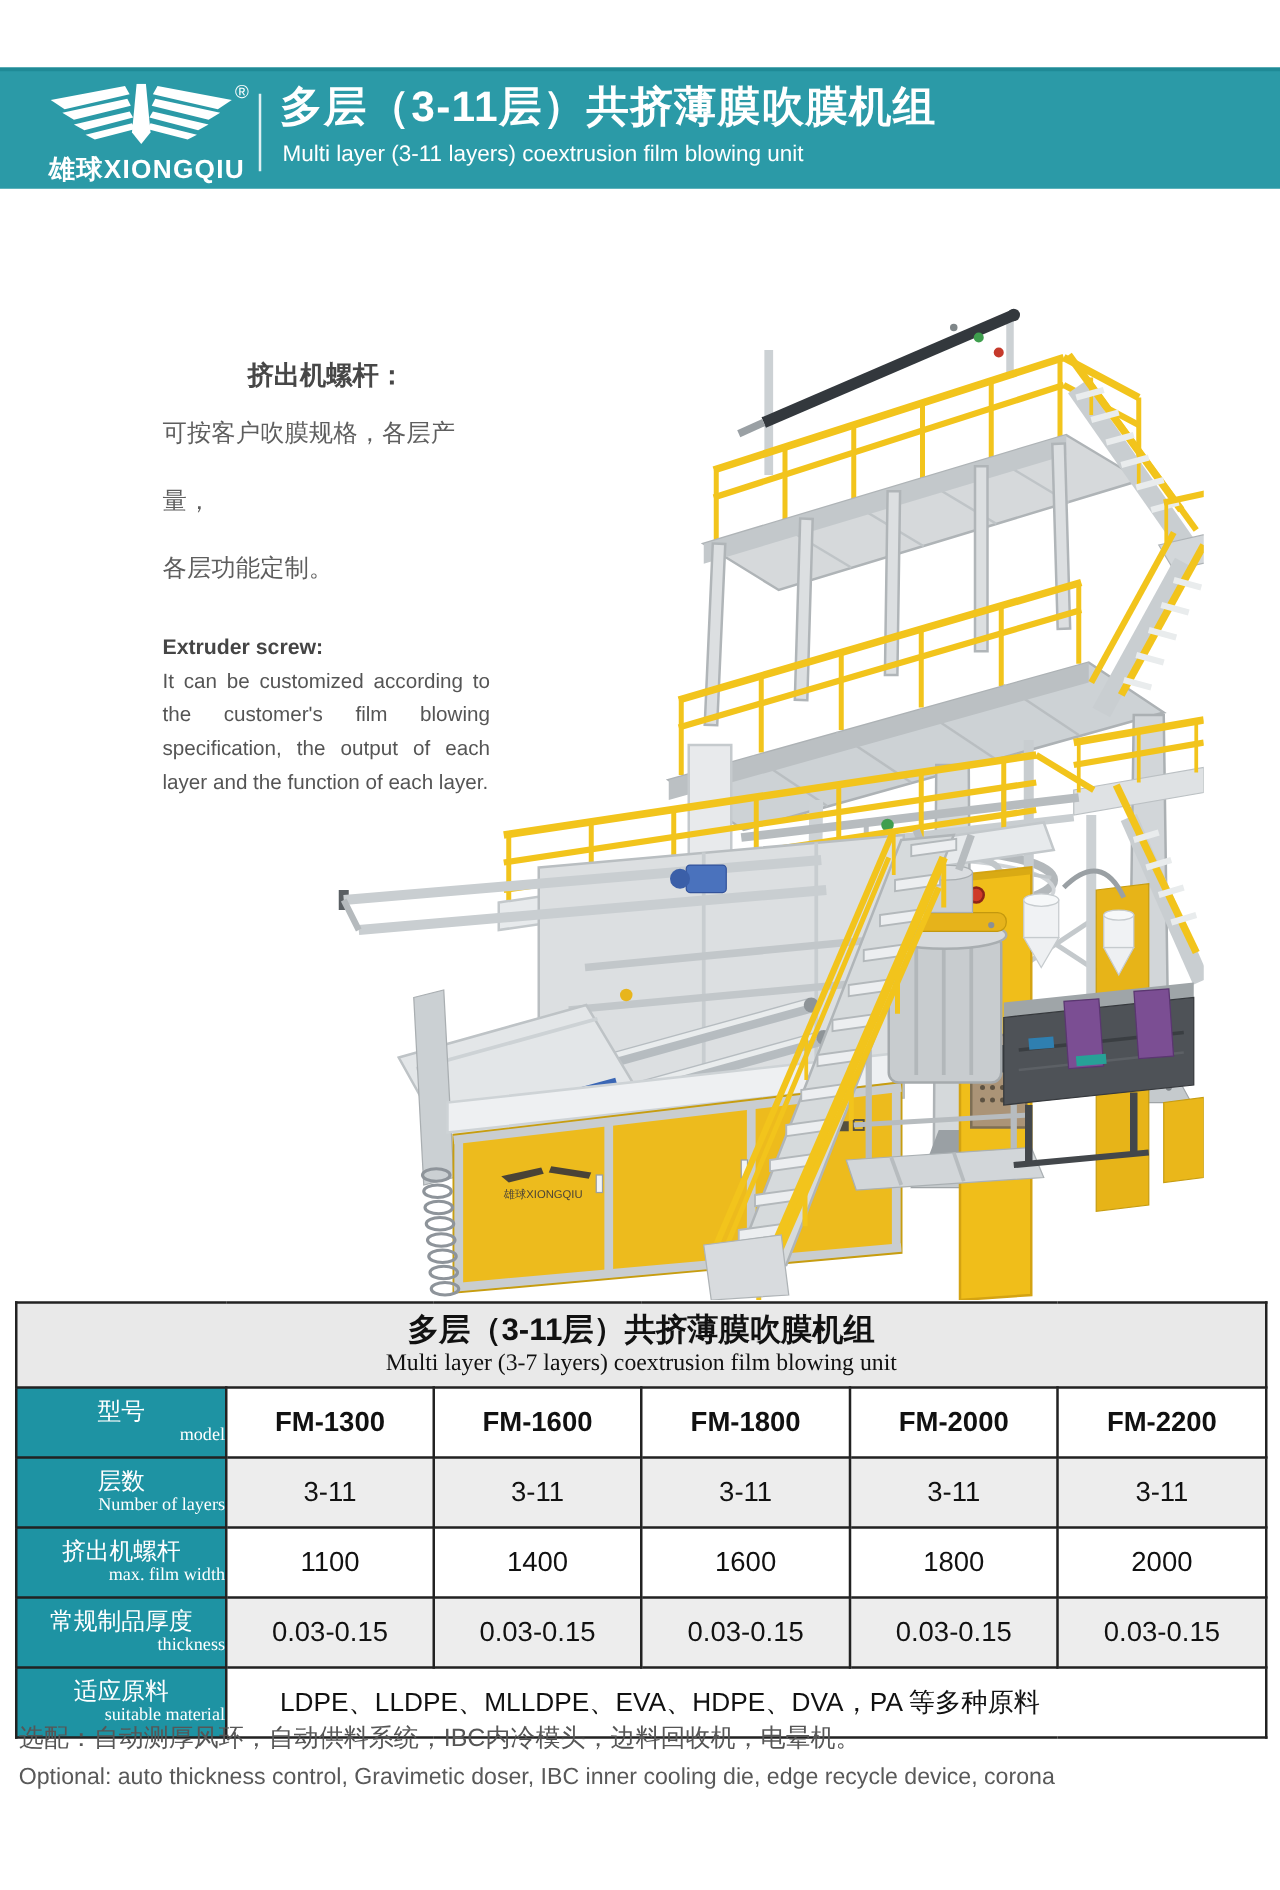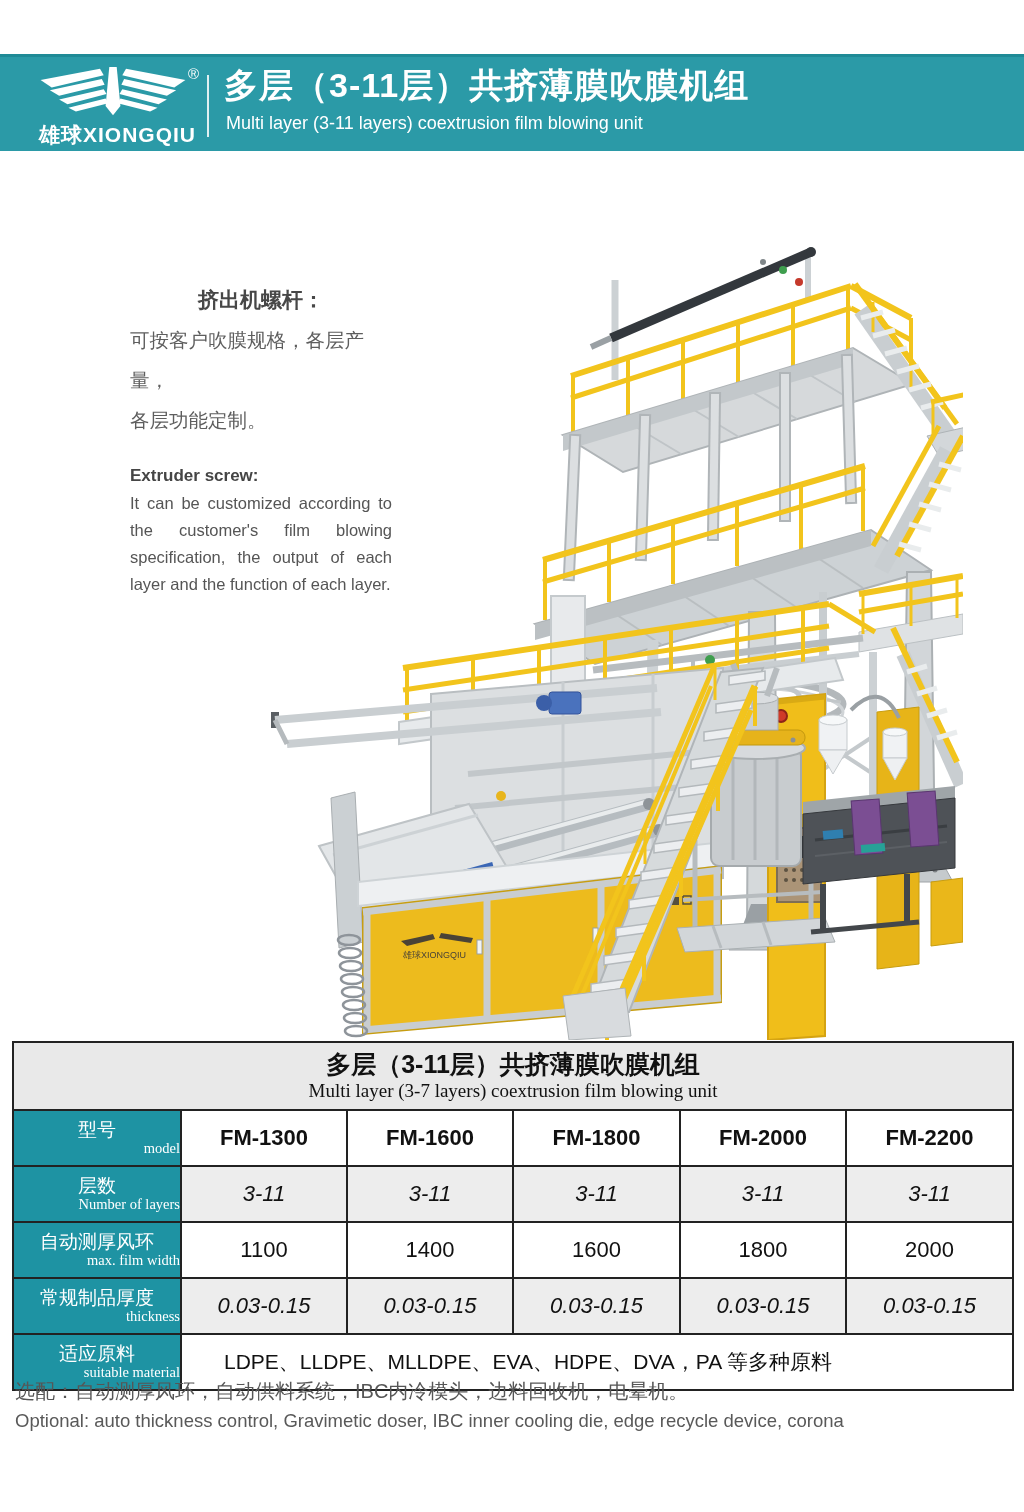--- a/index.html
+++ b/index.html
@@ -11,38 +11,38 @@
   #brand .wings{position:absolute;left:8px;top:2px;}
   #brand .rmark{position:absolute;left:158px;top:0;font-size:15px;color:#fff;}
   #brand .bname{position:absolute;left:0;top:56px;width:175px;text-align:center;font-weight:bold;
                 font-size:21px;letter-spacing:1px;white-space:nowrap;}
   #header-divider{position:absolute;left:207px;top:18px;width:2px;height:62px;background:rgba(255,255,255,.85);}
   #title-cn{position:absolute;left:224px;top:6px;font-size:34px;font-weight:bold;color:#fff;letter-spacing:1px;white-space:nowrap;}
   #title-en{position:absolute;left:226px;top:56px;font-size:18px;color:#fff;white-space:nowrap;}
   
   #intro{position:absolute;left:130px;top:286px;width:262px;color:#4c4c4c;}
   .cn-h{font-size:21px;font-weight:bold;color:#474747;text-align:center;}
-  .cn-line{font-size:19.5px;color:#5e5e5e;line-height:40px;}
+  .cn-line{font-size:19.5px;color:#5e5e5e;line-height:54px;}
   .cn-body{margin-top:6px;}
   .en-h{font-size:17px;font-weight:bold;color:#454545;margin-top:26px;}
   .en-body{margin-top:4px;font-size:16.5px;line-height:27px;color:#555;text-align:justify;}
   
   #machine{position:absolute;left:263px;top:240px;width:700px;height:800px;}
   
   #spec{position:absolute;left:12px;top:1041px;width:1000px;border-collapse:collapse;table-layout:fixed;}
   #spec td{border:2px solid #222;text-align:center;vertical-align:middle;padding:0;color:#111;}
   #spec .title-cell{background:#e9e9e9;height:66px;}
   .t-cn{font-size:25px;font-weight:bold;line-height:1.25;}
   .t-en{font-family:"Liberation Serif","DejaVu Serif",serif;font-size:19px;line-height:1.2;}
   #spec .hrow{height:56px;}
   #spec .hcell{background:#1e93a3;color:#fff;}
   .h-cn{font-size:19px;line-height:1.15;}
   .h-en{font-family:"Liberation Serif","DejaVu Serif",serif;font-size:14.5px;line-height:1.1;text-align:right;}
   .val{font-size:22px;}
-  .rowalt{background:#ededed;font-style:italic;}
+  .rowalt{background:#ededed;}
   .model-val{font-weight:bold;font-size:22px;}
   .material{text-align:left !important;padding-left:42px !important;font-size:21px;}
   
   #footer{position:absolute;left:15px;top:1376px;color:#565656;}
   #opt-cn{font-size:20px;line-height:30px;}
   #opt-en{font-size:18.5px;line-height:30px;color:#595959;}
 </style>
 </head>
 <body>
 
@@ -424,21 +424,21 @@
         <div class="h-en">Number of layers</div>
       </td>
       <td class="val rowalt">3-11</td>
       <td class="val rowalt">3-11</td>
       <td class="val rowalt">3-11</td>
       <td class="val rowalt">3-11</td>
       <td class="val rowalt">3-11</td>
     </tr>
     <tr class="hrow">
       <td class="hcell">
-        <div class="h-cn">自动测厚风环</div>
+        <div class="h-cn">挤出机螺杆</div>
         <div class="h-en">max. film width</div>
       </td>
       <td class="val">1100</td>
       <td class="val">1400</td>
       <td class="val">1600</td>
       <td class="val">1800</td>
       <td class="val">2000</td>
     </tr>
     <tr class="hrow">
       <td class="hcell">

